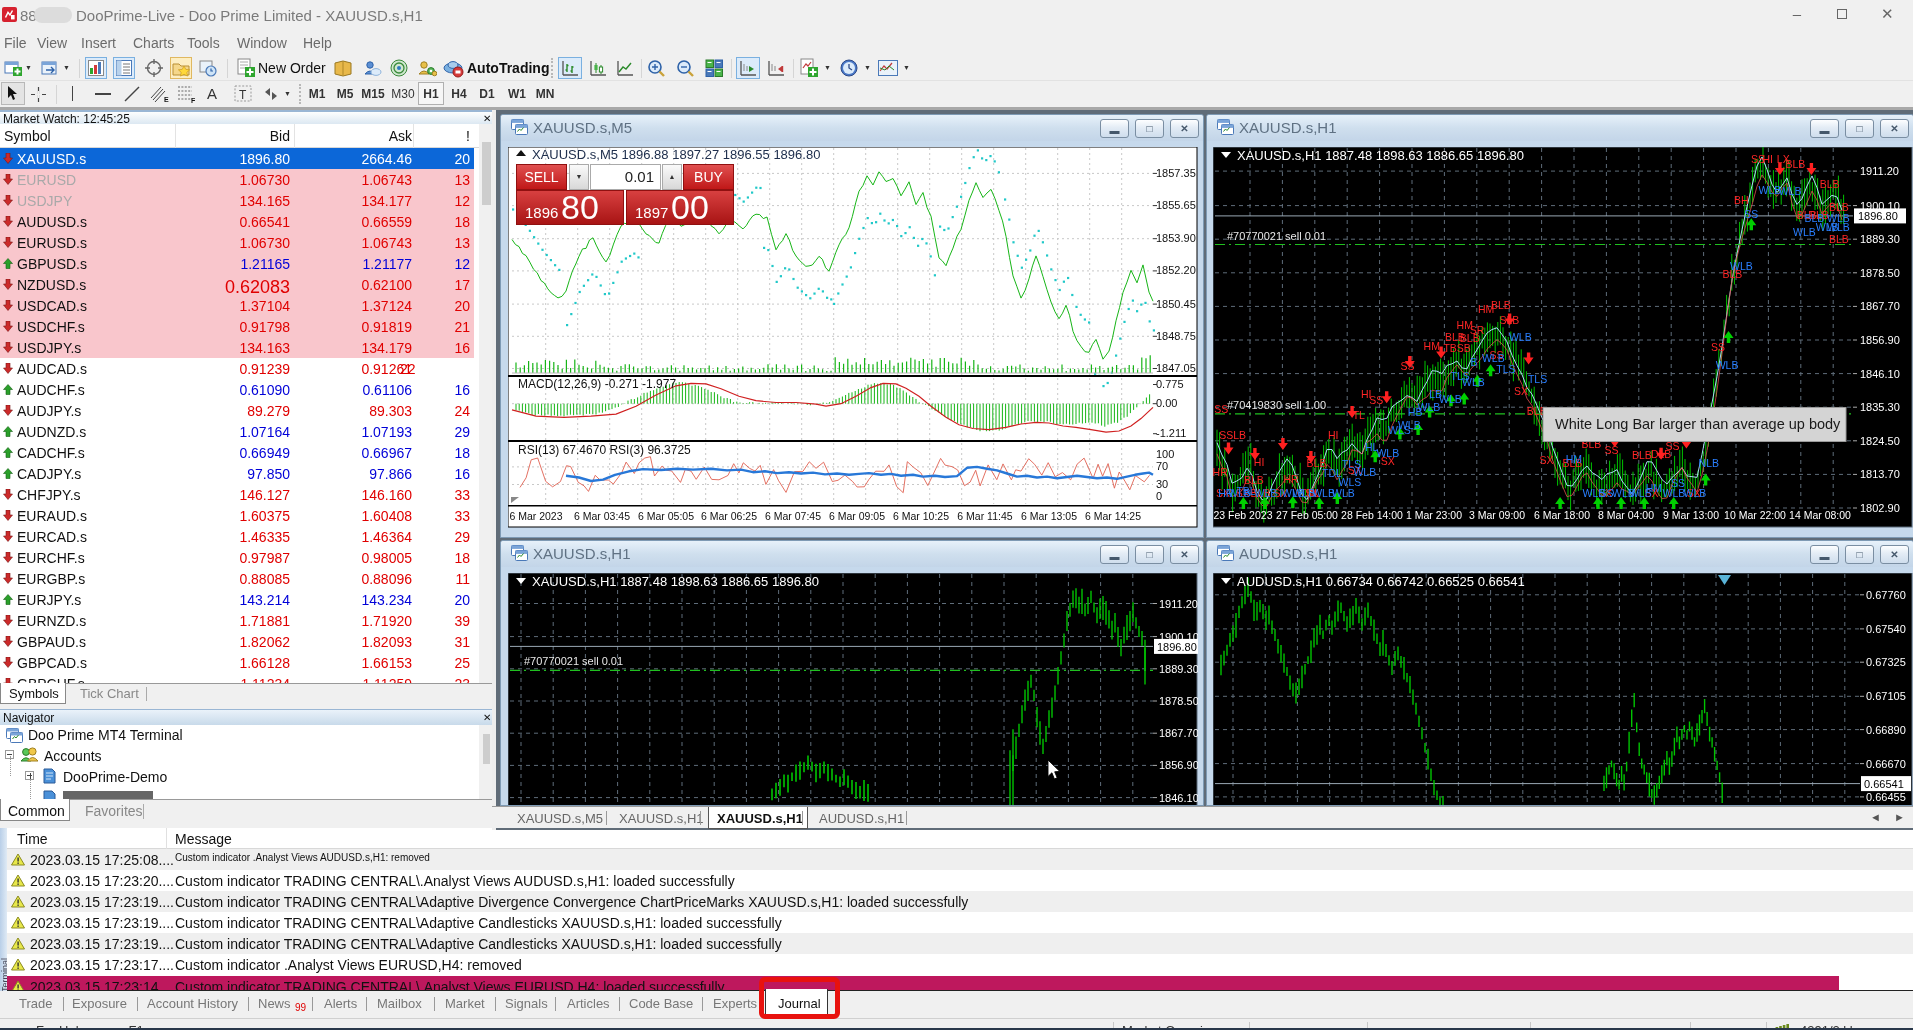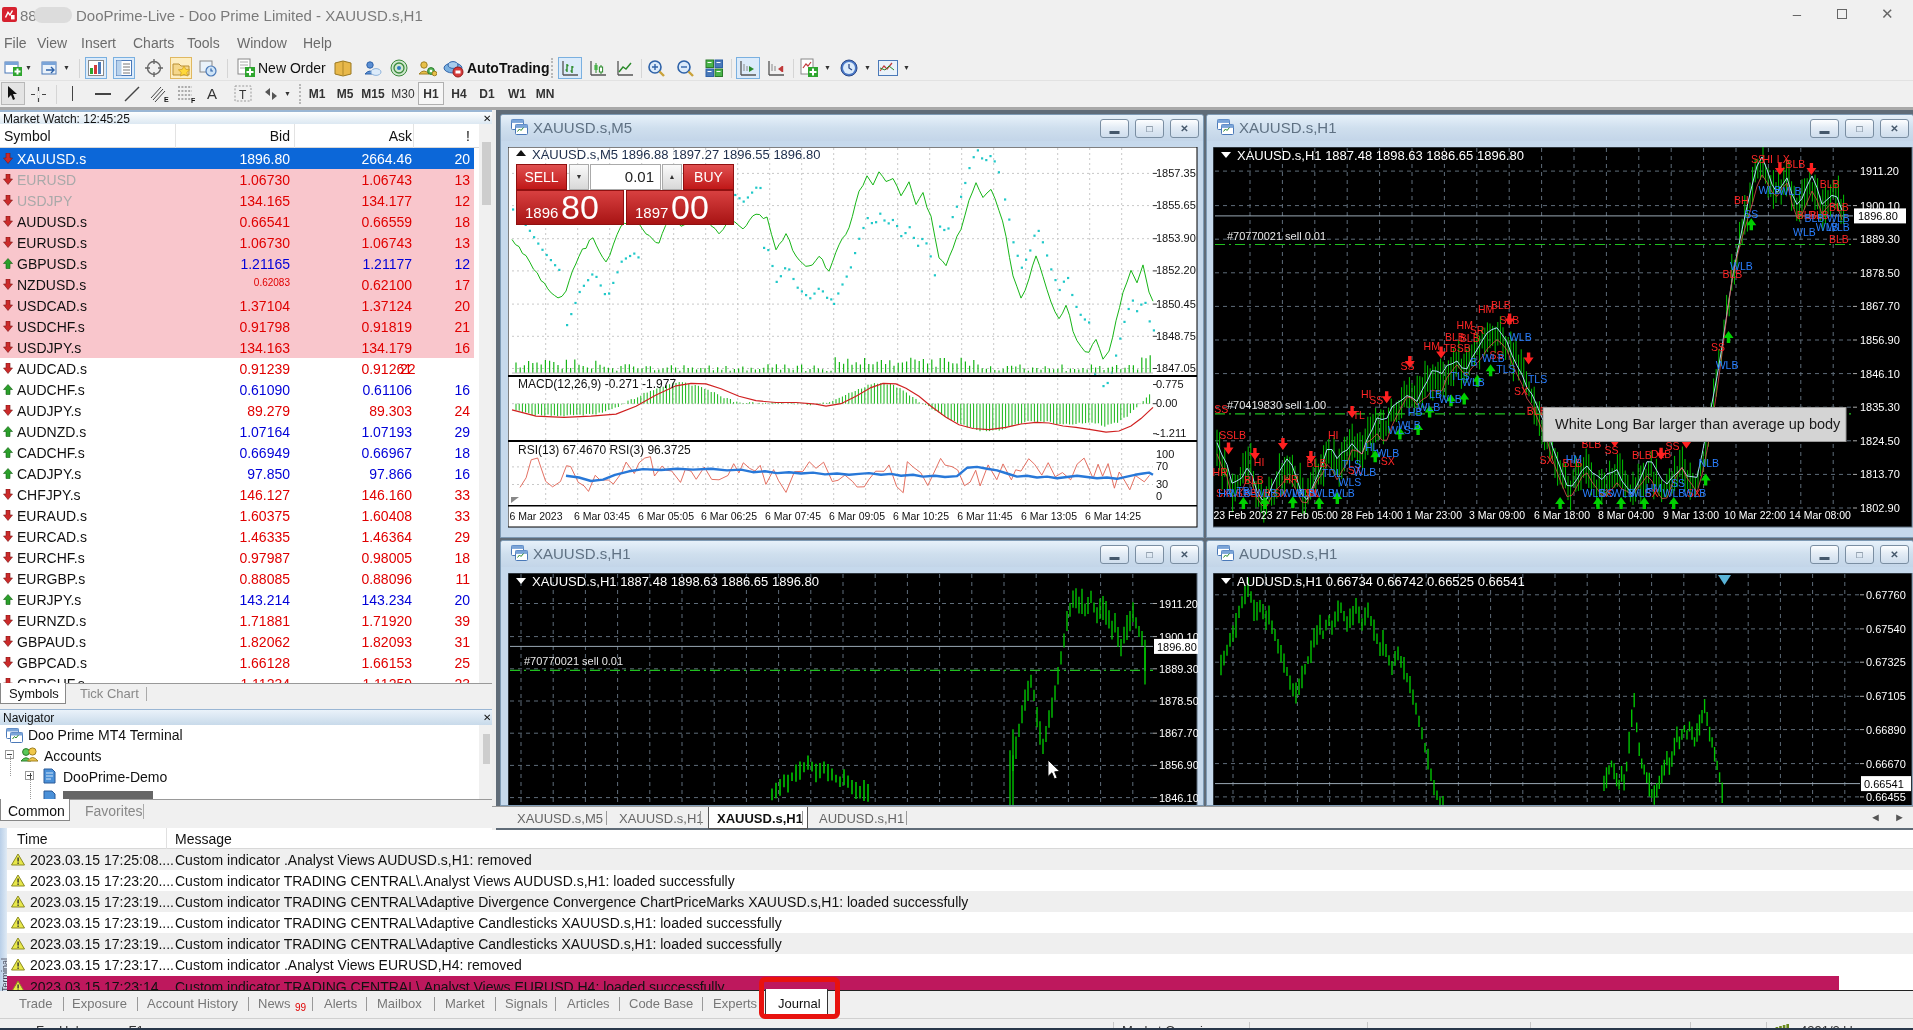--- a/index.html
+++ b/index.html
@@ -296,21 +296,21 @@
       <span class="abs" style="left:17px;top:3px;font-size:14px;color:#111">GBPUSD.s</span>
       <span class="abs" style="left:180px;top:3px;width:110px;text-align:right;font-size:14px;color:#0000d8">1.21165</span>
       <span class="abs" style="left:302px;top:3px;width:110px;text-align:right;font-size:14px;color:#0000d8">1.21177</span>
       <span class="abs" style="left:400px;top:3px;width:70px;text-align:right;font-size:14px;color:#0000d8">12</span>
     </div>
     <div class="abs" style="left:0;top:164px;width:474px;height:21px;background:#f9c6cc;overflow:hidden">
       <svg class="abs" style="left:3px;top:5px" width="10" height="11">
         <path d="M3 0 h4 v5 h2.5 L5 10.5 L0.5 5 H3 z" fill="#cc2a2a" stroke="#7a1515" stroke-width="0.6"></path>
       </svg>
       <span class="abs" style="left:17px;top:3px;font-size:14px;color:#111">NZDUSD.s</span>
-      <span class="abs" style="left:180px;top:3px;width:110px;text-align:right;font-size:10px;color:#e00000">0.62083</span>
+      <span class="abs" style="left:180px;top:3px;width:110px;text-align:right;font-size:18px;color:#e00000">0.62083</span>
       <span class="abs" style="left:302px;top:3px;width:110px;text-align:right;font-size:14px;color:#e00000">0.62100</span>
       <span class="abs" style="left:400px;top:3px;width:70px;text-align:right;font-size:14px;color:#e00000">17</span>
     </div>
     <div class="abs" style="left:0;top:185px;width:474px;height:21px;background:#f9c6cc;overflow:hidden">
       <svg class="abs" style="left:3px;top:5px" width="10" height="11">
         <path d="M3 0 h4 v5 h2.5 L5 10.5 L0.5 5 H3 z" fill="#cc2a2a" stroke="#7a1515" stroke-width="0.6"></path>
       </svg>
       <span class="abs" style="left:17px;top:3px;font-size:14px;color:#111">USDCAD.s</span>
       <span class="abs" style="left:180px;top:3px;width:110px;text-align:right;font-size:14px;color:#e00000">1.37104</span>
       <span class="abs" style="left:302px;top:3px;width:110px;text-align:right;font-size:14px;color:#e00000">1.37124</span>
@@ -543,21 +543,21 @@
       <span class="abs" style="left:168px;top:3px;font-size:14px;color:#111">Message</span>
       <div class="abs" style="left:159px;top:0;width:1px;height:22px;background:#e0e0e0"></div>
     </div>
     <div class="abs" style="left:7px;top:21px;width:1906px;height:21px;background:#efefef;overflow:hidden">
       <svg class="abs" style="left:4px;top:4px" width="14" height="13">
         <path d="M7 1 L13.5 12 H0.5 z" fill="#e8e84a" stroke="#8a8a20"></path>
         <rect x="6.4" y="4.5" width="1.4" height="4" fill="#333"></rect>
         <rect x="6.4" y="9.5" width="1.4" height="1.4" fill="#333"></rect>
       </svg>
       <span class="abs" style="left:23px;top:3px;font-size:14px;color:#111">2023.03.15 17:25:08....</span>
-      <span class="abs" style="left:168px;top:3px;font-size:14px;color:#111">Custom indicator .Analyst Views AUDUSD.s,H1: removed</span>
+      <span class="abs" style="left:168px;top:3px;font-size:10px;color:#111">Custom indicator .Analyst Views AUDUSD.s,H1: removed</span>
     </div>
     <div class="abs" style="left:7px;top:42px;width:1906px;height:21px;background:#ffffff;overflow:hidden">
       <svg class="abs" style="left:4px;top:4px" width="14" height="13">
         <path d="M7 1 L13.5 12 H0.5 z" fill="#e8e84a" stroke="#8a8a20"></path>
         <rect x="6.4" y="4.5" width="1.4" height="4" fill="#333"></rect>
         <rect x="6.4" y="9.5" width="1.4" height="1.4" fill="#333"></rect>
       </svg>
       <span class="abs" style="left:23px;top:3px;font-size:14px;color:#111">2023.03.15 17:23:20....</span>
       <span class="abs" style="left:168px;top:3px;font-size:14px;color:#111">Custom indicator TRADING CENTRAL\.Analyst Views AUDUSD.s,H1: loaded successfully</span>
     </div>

